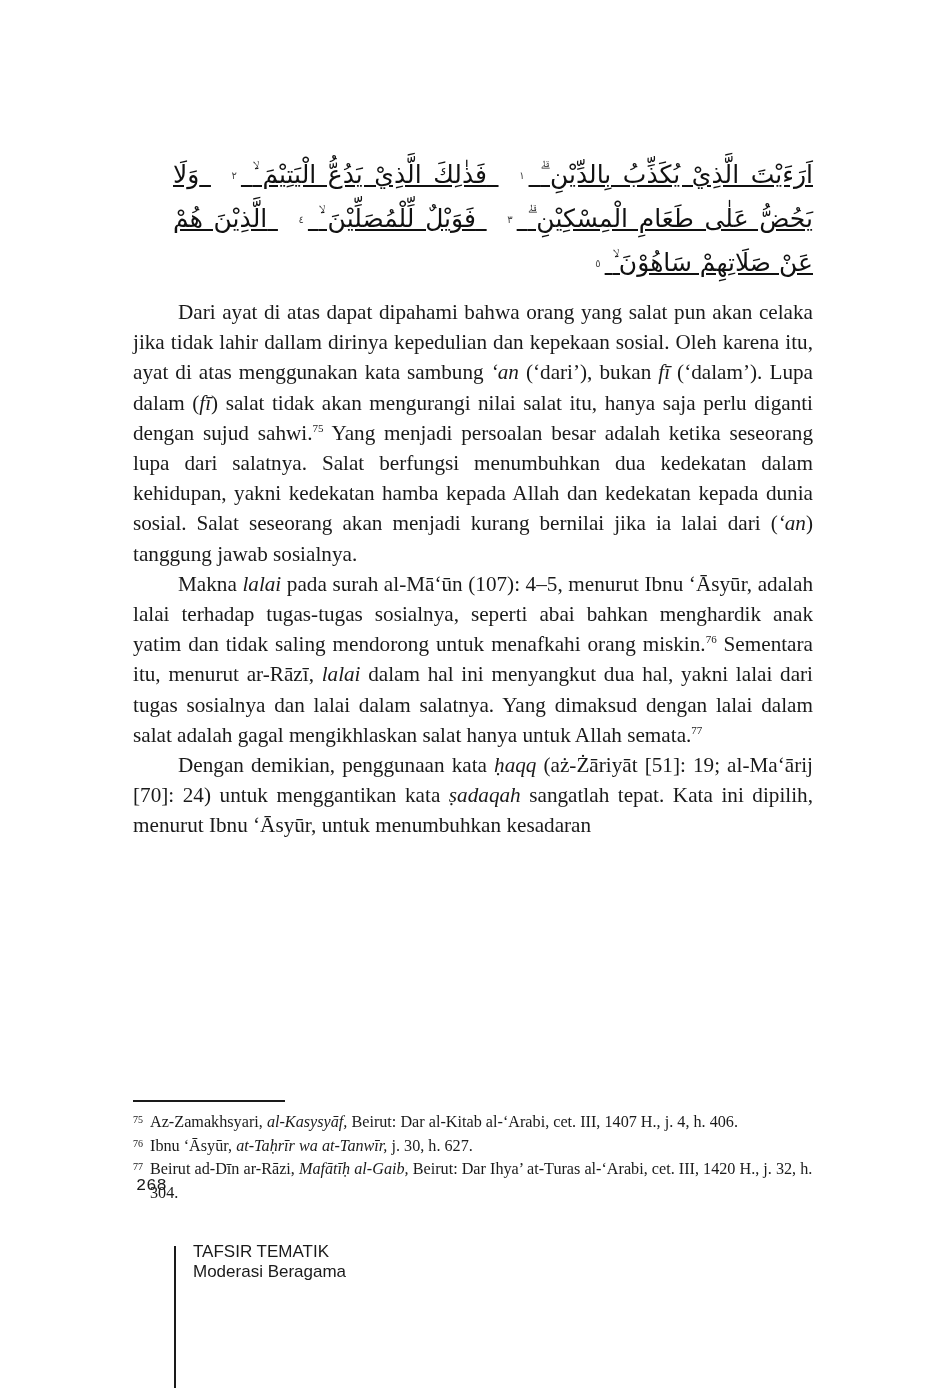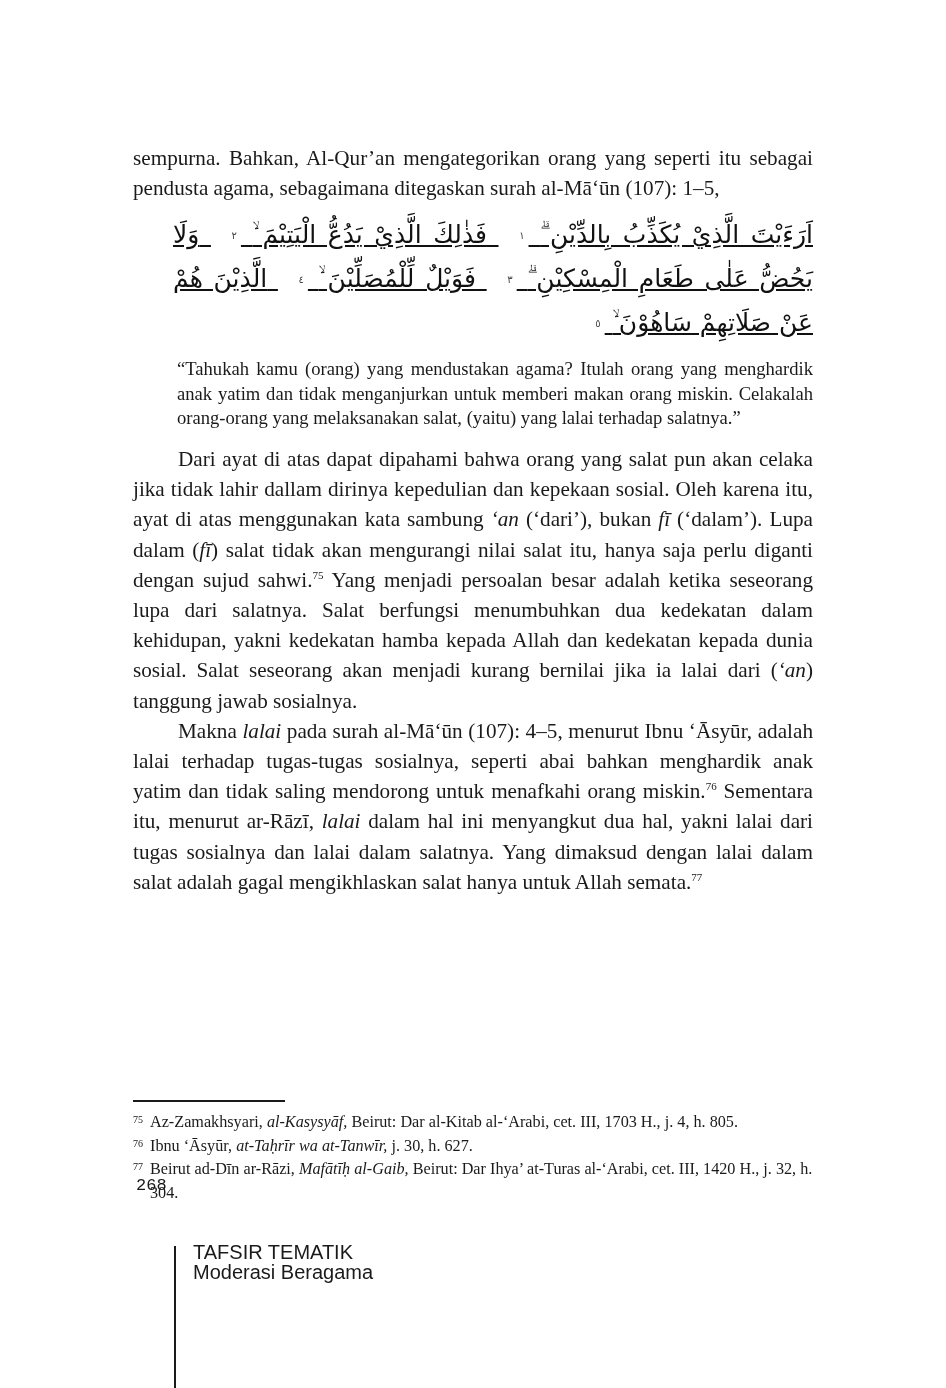--- a/index.html
+++ b/index.html
@@ -118,61 +118,58 @@
       top: 1246px;
       width: 2px;
       height: 142px;
       background: #1a1a1a;
     }
     .footer-title {
       position: absolute;
       left: 193px;
       top: 1242px;
       font-family: "Liberation Sans", "DejaVu Sans", sans-serif;
-      font-size: 20px;
+      font-size: 17px;
       line-height: 20px;
       color: #1a1a1a;
     }
   </style>
 </head>
 <body>
 
 <div class="page">
-  <div class="body-text">
-    <p class="intro">sempurna. Bahkan, Al-Qur’an mengategorikan orang yang seperti itu sebagai pendusta agama, sebagaimana ditegaskan surah al-Mā‘ūn (107): 1–5,</p>
-  </div>
 
   <div class="arabic">
     <span>اَرَءَيْتَ الَّذِيْ يُكَذِّبُ بِالدِّيْنِ ۗ</span>
     <span class="ayah-mark">١</span>
     <span>فَذٰلِكَ الَّذِيْ يَدُعُّ الْيَتِيْمَ ۙ</span>
     <span class="ayah-mark">٢</span>
     <span>وَلَا يَحُضُّ عَلٰى طَعَامِ الْمِسْكِيْنِ ۗ</span>
     <span class="ayah-mark">٣</span>
     <span>فَوَيْلٌ لِّلْمُصَلِّيْنَ ۙ</span>
     <span class="ayah-mark">٤</span>
     <span>الَّذِيْنَ هُمْ عَنْ صَلَاتِهِمْ سَاهُوْنَ ۙ</span>
     <span class="ayah-mark">٥</span>
   </div>
 
-  <p class="translation">“Tahukah kamu (orang) yang mendustakan agama? Itulah orang yang menghardik anak yatim dan tidak menganjurkan untuk memberi makan orang miskin. Celakalah orang-orang yang melaksanakan salat, (yaitu) yang lalai terhadap salatnya.”</p>
 
   <div class="body-text">
     <p class="indent"><span>Dari ayat di atas dapat dipahami bahwa orang yang salat pun akan celaka jika tidak lahir dallam dirinya kepedulian dan kepekaan sosial. Oleh karena itu, ayat di atas menggunakan kata sambung </span><em>‘an</em><span> (‘dari’), bukan </span><em>fī</em><span> (‘dalam’). Lupa dalam (</span><em>fī</em><span>) salat tidak akan mengurangi nilai salat itu, hanya saja perlu diganti dengan sujud sahwi.</span><sup class="fn">75</sup><span> Yang menjadi persoalan besar adalah ketika seseorang lupa dari salatnya. Salat berfungsi menumbuhkan dua kedekatan dalam kehidupan, yakni kedekatan hamba kepada Allah dan kedekatan kepada dunia sosial. Salat seseorang akan menjadi kurang bernilai jika ia lalai dari (</span><em>‘an</em><span>) tanggung jawab sosialnya.</span></p>
 
     <p class="indent"><span>Makna </span><em>lalai</em><span> pada surah al-Mā‘ūn (107): 4–5, menurut Ibnu ‘Āsyūr, adalah lalai terhadap tugas-tugas sosialnya, seperti abai bahkan menghardik anak yatim dan tidak saling mendorong untuk menafkahi orang miskin.</span><sup class="fn">76</sup><span> Sementara itu, menurut ar-Rāzī, </span><em>lalai</em><span> dalam hal ini menyangkut dua hal, yakni lalai dari tugas sosialnya dan lalai dalam salatnya. Yang dimaksud dengan lalai dalam salat adalah gagal mengikhlaskan salat hanya untuk Allah semata.</span><sup class="fn">77</sup></p>
 
+    <p class="indent"><span>Dengan demikian, penggunaan kata </span><em>ḥaqq</em><span> (aż-Żāriyāt [51]: 19; al-Ma‘ārij [70]: 24) untuk menggantikan kata </span><em>ṣadaqah</em><span> sangatlah tepat. Kata ini dipilih, menurut Ibnu ‘Āsyūr, untuk menumbuhkan kesadaran</span></p>
   </div>
 </div>
 
 <div class="footnote-rule"></div>
 
 <div class="footnotes">
   <div class="footnote">
-    <span class="fn-num">75</span><span>Az-Zamakhsyari, </span><em>al-Kasysyāf,</em><span> Beirut: Dar al-Kitab al-‘Arabi, cet. III, 1703 H., j. 4, h. 805.</span>
+    <span class="fn-num">75</span><span>Az-Zamakhsyari, </span><em>al-Kasysyāf,</em><span> Beirut: Dar al-Kitab al-‘Arabi, cet. III, 1407 H., j. 4, h. 406.</span>
   </div>
   <div class="footnote">
     <span class="fn-num">76</span><span>Ibnu ‘Āsyūr, </span><em>at-Taḥrīr wa at-Tanwīr,</em><span> j. 30, h. 627.</span>
   </div>
   <div class="footnote">
     <span class="fn-num">77</span><span>Beirut ad-Dīn ar-Rāzi, </span><em>Mafātīḥ al-Gaib,</em><span> Beirut: Dar Ihya’ at-Turas al-‘Arabi, cet. III, 1420 H., j. 32, h. 304.</span>
   </div>
 </div>
 
 <div class="footer-num">268</div>

